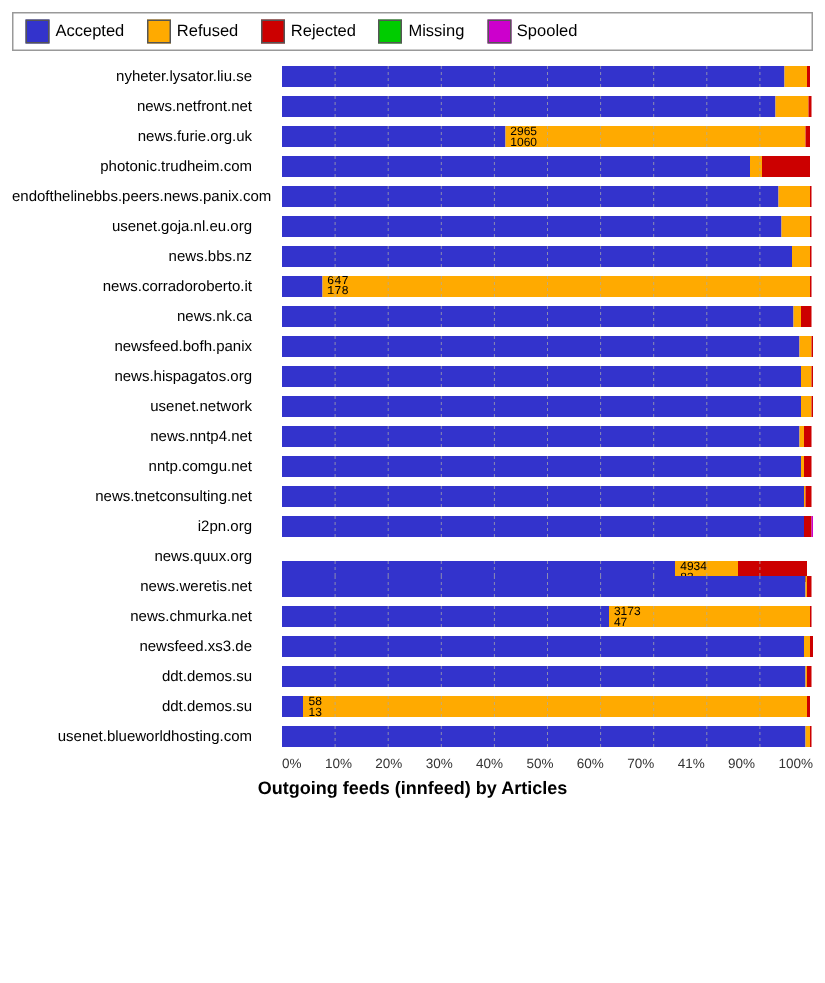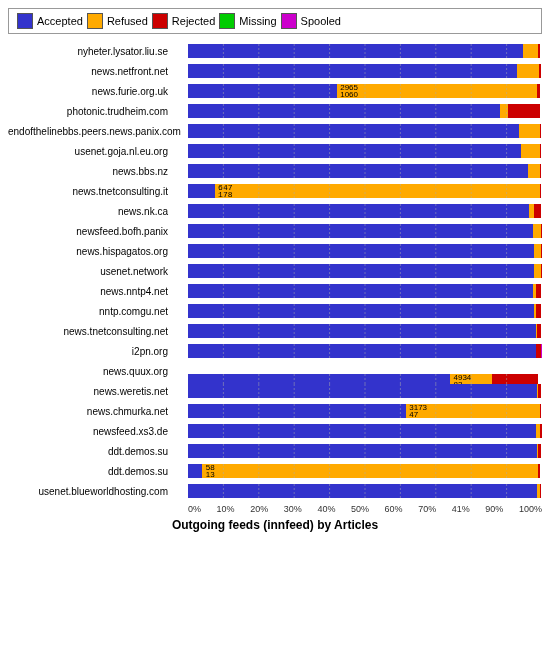--- a/index.html
+++ b/index.html
@@ -7,21 +7,21 @@
       font-family: Arial, sans-serif;
       font-size: 11px;
       background: #fff;
       width: 550px;
       min-height: 655px;
       padding: 8px;
     }
     .legend {
       display: flex;
       align-items: center;
-      gap: 4px;
+      gap: 15px;
       margin-bottom: 8px;
       border: 1px solid #999;
       padding: 4px 8px;
       flex-wrap: wrap;
     }
     .legend-item {
       display: flex;
       align-items: center;
       gap: 4px;
     }
@@ -239,21 +239,21 @@
           <line x1="40%" x2="40%" y1="0" y2="100%" stroke="#aaa" stroke-dasharray="2,2" stroke-width="0.5"></line>
           <line x1="50%" x2="50%" y1="0" y2="100%" stroke="#aaa" stroke-dasharray="2,2" stroke-width="0.5"></line>
           <line x1="60%" x2="60%" y1="0" y2="100%" stroke="#aaa" stroke-dasharray="2,2" stroke-width="0.5"></line>
           <line x1="70%" x2="70%" y1="0" y2="100%" stroke="#aaa" stroke-dasharray="2,2" stroke-width="0.5"></line>
           <line x1="80%" x2="80%" y1="0" y2="100%" stroke="#aaa" stroke-dasharray="2,2" stroke-width="0.5"></line>
           <line x1="90%" x2="90%" y1="0" y2="100%" stroke="#aaa" stroke-dasharray="2,2" stroke-width="0.5"></line>
         </svg>
       </div>
     </div>
     <div class="bar-row">
-      <div class="bar-label">news.tnetconsulting.it</div>
+      <div class="bar-label">news.corradoroberto.it</div>
       <div class="bar-container" style="position: relative; font-family: Liberation Mono, monospace;">
         <div class="bar-segment" style="background: rgb(51, 51, 204); width: 7.5%;"></div>
         <div class="bar-segment" style="background: rgb(255, 170, 0); width: 92%;"></div>
         <div class="bar-segment" style="background: rgb(204, 0, 0); width: 0.3%;"></div>
         <span class="inline-label" style="position: absolute; left: 8.5%; top: 0px; font-size: 8px; line-height: 7px; white-space: nowrap;">647<br>178</span>
         <svg style="position: absolute; top: 0px; left: 0px; width: 100%; height: 100%; pointer-events: none;">
           <line x1="10%" x2="10%" y1="0" y2="100%" stroke="#aaa" stroke-dasharray="2,2" stroke-width="0.5"></line>
           <line x1="20%" x2="20%" y1="0" y2="100%" stroke="#aaa" stroke-dasharray="2,2" stroke-width="0.5"></line>
           <line x1="30%" x2="30%" y1="0" y2="100%" stroke="#aaa" stroke-dasharray="2,2" stroke-width="0.5"></line>
           <line x1="40%" x2="40%" y1="0" y2="100%" stroke="#aaa" stroke-dasharray="2,2" stroke-width="0.5"></line>

